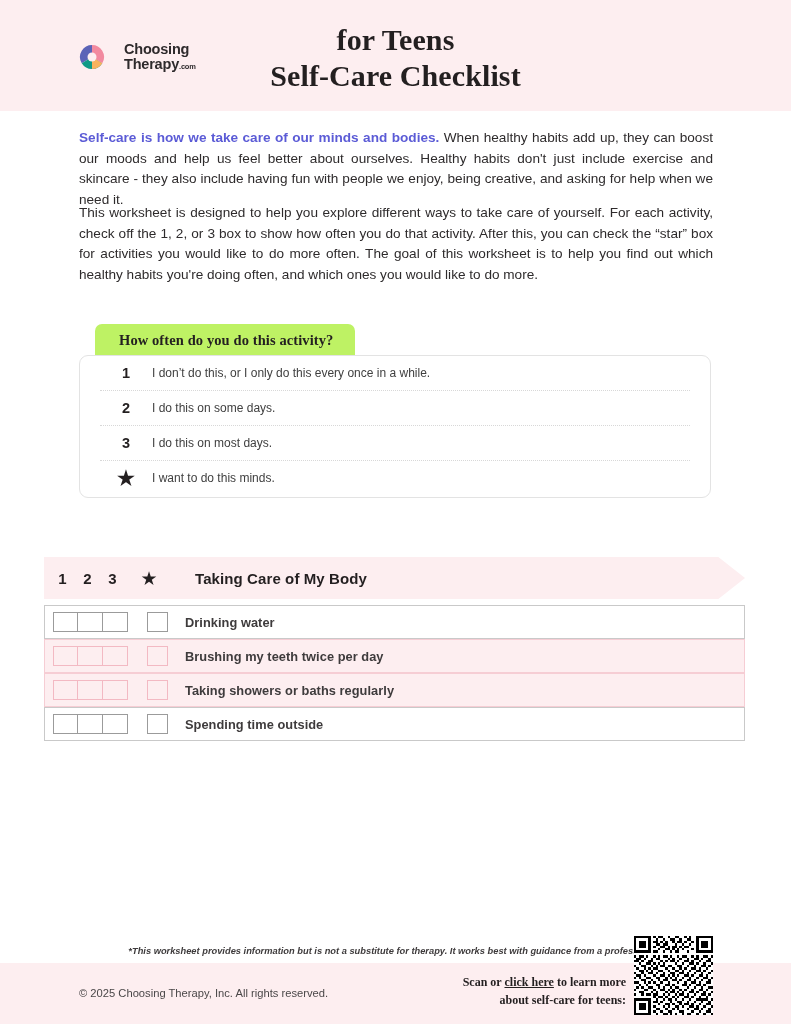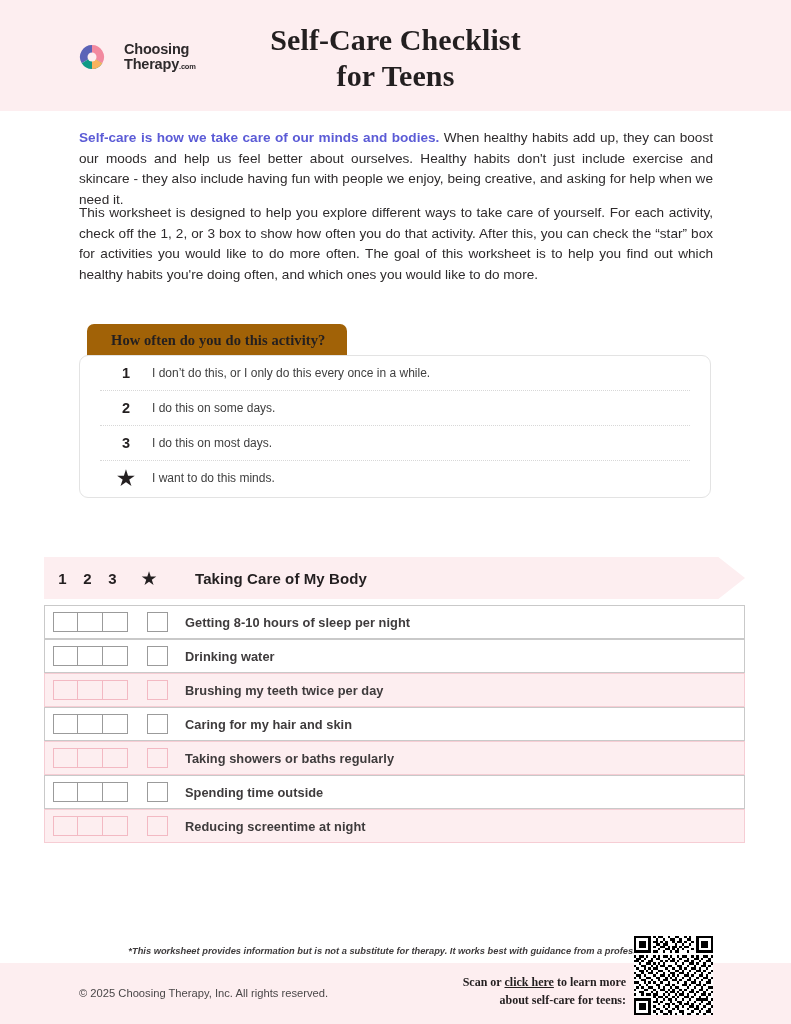--- a/index.html
+++ b/index.html
@@ -82,22 +82,22 @@
   .intro.p1 { top: 128px; }
   .intro.p2 { top: 203px; }
   .intro .lead {
     color: #5b5bd6;
     font-weight: 700;
   }
 
   
   .legend-tab {
     position: absolute;
-    left: 87px; top: 324px;
-    background: #a16207;
+    left: 95px; top: 324px;
+    background: #bef264;
     border-radius: 7px 7px 0 0;
     padding: 8px 22px 9px 24px;
     font-family: "Liberation Serif", serif;
     font-weight: 700;
     font-size: 14.5px;
     color: #231f20;
     letter-spacing: 0.1px;
   }
   .legend-box {
     position: absolute;
@@ -277,22 +277,22 @@
     <path d="M32 32 L52.5 44.5 A24 24 0 0 1 32 56 Z" fill="#f9b25e"></path>
     <circle cx="32" cy="32" r="9" fill="#fdeef0"></circle>
   </svg>
   <span class="logo-text">
     <span class="logo-l1">Choosing</span>
     <span class="logo-l2"><span>Therapy</span><span class="logo-dotcom">.com</span></span>
   </span>
 </div>
 
 <div class="doc-title">
+  <span>for Teens</span>
   <span>Self-Care Checklist</span>
-  <span>for Teens</span>
 </div>
 
 <div class="intro p1"><span class="lead">Self-care is how we take care of our minds and bodies.</span><span> When healthy habits add up, they can boost our moods and help us feel better about ourselves. Healthy habits don't just include exercise and skincare - they also include having fun with people we enjoy, being creative, and asking for help when we need it.</span></div>
 
 <div class="intro p2">This worksheet is designed to help you explore different ways to take care of yourself. For each activity, check off the 1, 2, or 3 box to show how often you do that activity. After this, you can check the “star” box for activities you would like to do more often. The goal of this worksheet is to help you find out which healthy habits you're doing often, and which ones you would like to do more.</div>
 
 <div class="legend-tab">How often do you do this activity?</div>
 
 <div class="legend-box">
   <div class="legend-row">
@@ -317,29 +317,20 @@
   <span class="col-num first">1</span>
   <span class="col-num">2</span>
   <span class="col-num">3</span>
   <span class="col-star">★</span>
   <span class="section-title">Taking Care of My Body</span>
 </div>
 
 <div class="checklist">
 
 
-  <div class="cl-row">
-    <span class="triple-box">
-      <span class="box"></span>
-      <span class="box"></span>
-      <span class="box"></span>
-    </span>
-    <span class="star-box"></span>
-    <span class="cl-label">Getting 8-10 hours of sleep per night</span>
-  </div>
 
 
   <div class="cl-row">
     <span class="triple-box">
       <span class="box"></span>
       <span class="box"></span>
       <span class="box"></span>
     </span>
     <span class="star-box"></span>
     <span class="cl-label">Drinking water</span>
@@ -348,29 +339,20 @@
   <div class="cl-row alt">
     <span class="triple-box">
       <span class="box"></span>
       <span class="box"></span>
       <span class="box"></span>
     </span>
     <span class="star-box"></span>
     <span class="cl-label">Brushing my teeth twice per day</span>
   </div>
 
-  <div class="cl-row">
-    <span class="triple-box">
-      <span class="box"></span>
-      <span class="box"></span>
-      <span class="box"></span>
-    </span>
-    <span class="star-box"></span>
-    <span class="cl-label">Caring for my hair and skin</span>
-  </div>
 
   <div class="cl-row alt">
     <span class="triple-box">
       <span class="box"></span>
       <span class="box"></span>
       <span class="box"></span>
     </span>
     <span class="star-box"></span>
     <span class="cl-label">Taking showers or baths regularly</span>
   </div>
@@ -378,29 +360,20 @@
   <div class="cl-row">
     <span class="triple-box">
       <span class="box"></span>
       <span class="box"></span>
       <span class="box"></span>
     </span>
     <span class="star-box"></span>
     <span class="cl-label">Spending time outside</span>
   </div>
 
-  <div class="cl-row alt">
-    <span class="triple-box">
-      <span class="box"></span>
-      <span class="box"></span>
-      <span class="box"></span>
-    </span>
-    <span class="star-box"></span>
-    <span class="cl-label">Reducing screentime at night</span>
-  </div>
 
 </div>
 
 <div class="disclaimer">*This worksheet provides information but is not a substitute for therapy. It works best with guidance from a professional.</div>
 
 <div class="footer-band"></div>
 
 <div class="copyright">© 2025 Choosing Therapy, Inc. All rights reserved.</div>
 
 <div class="scan-text">

